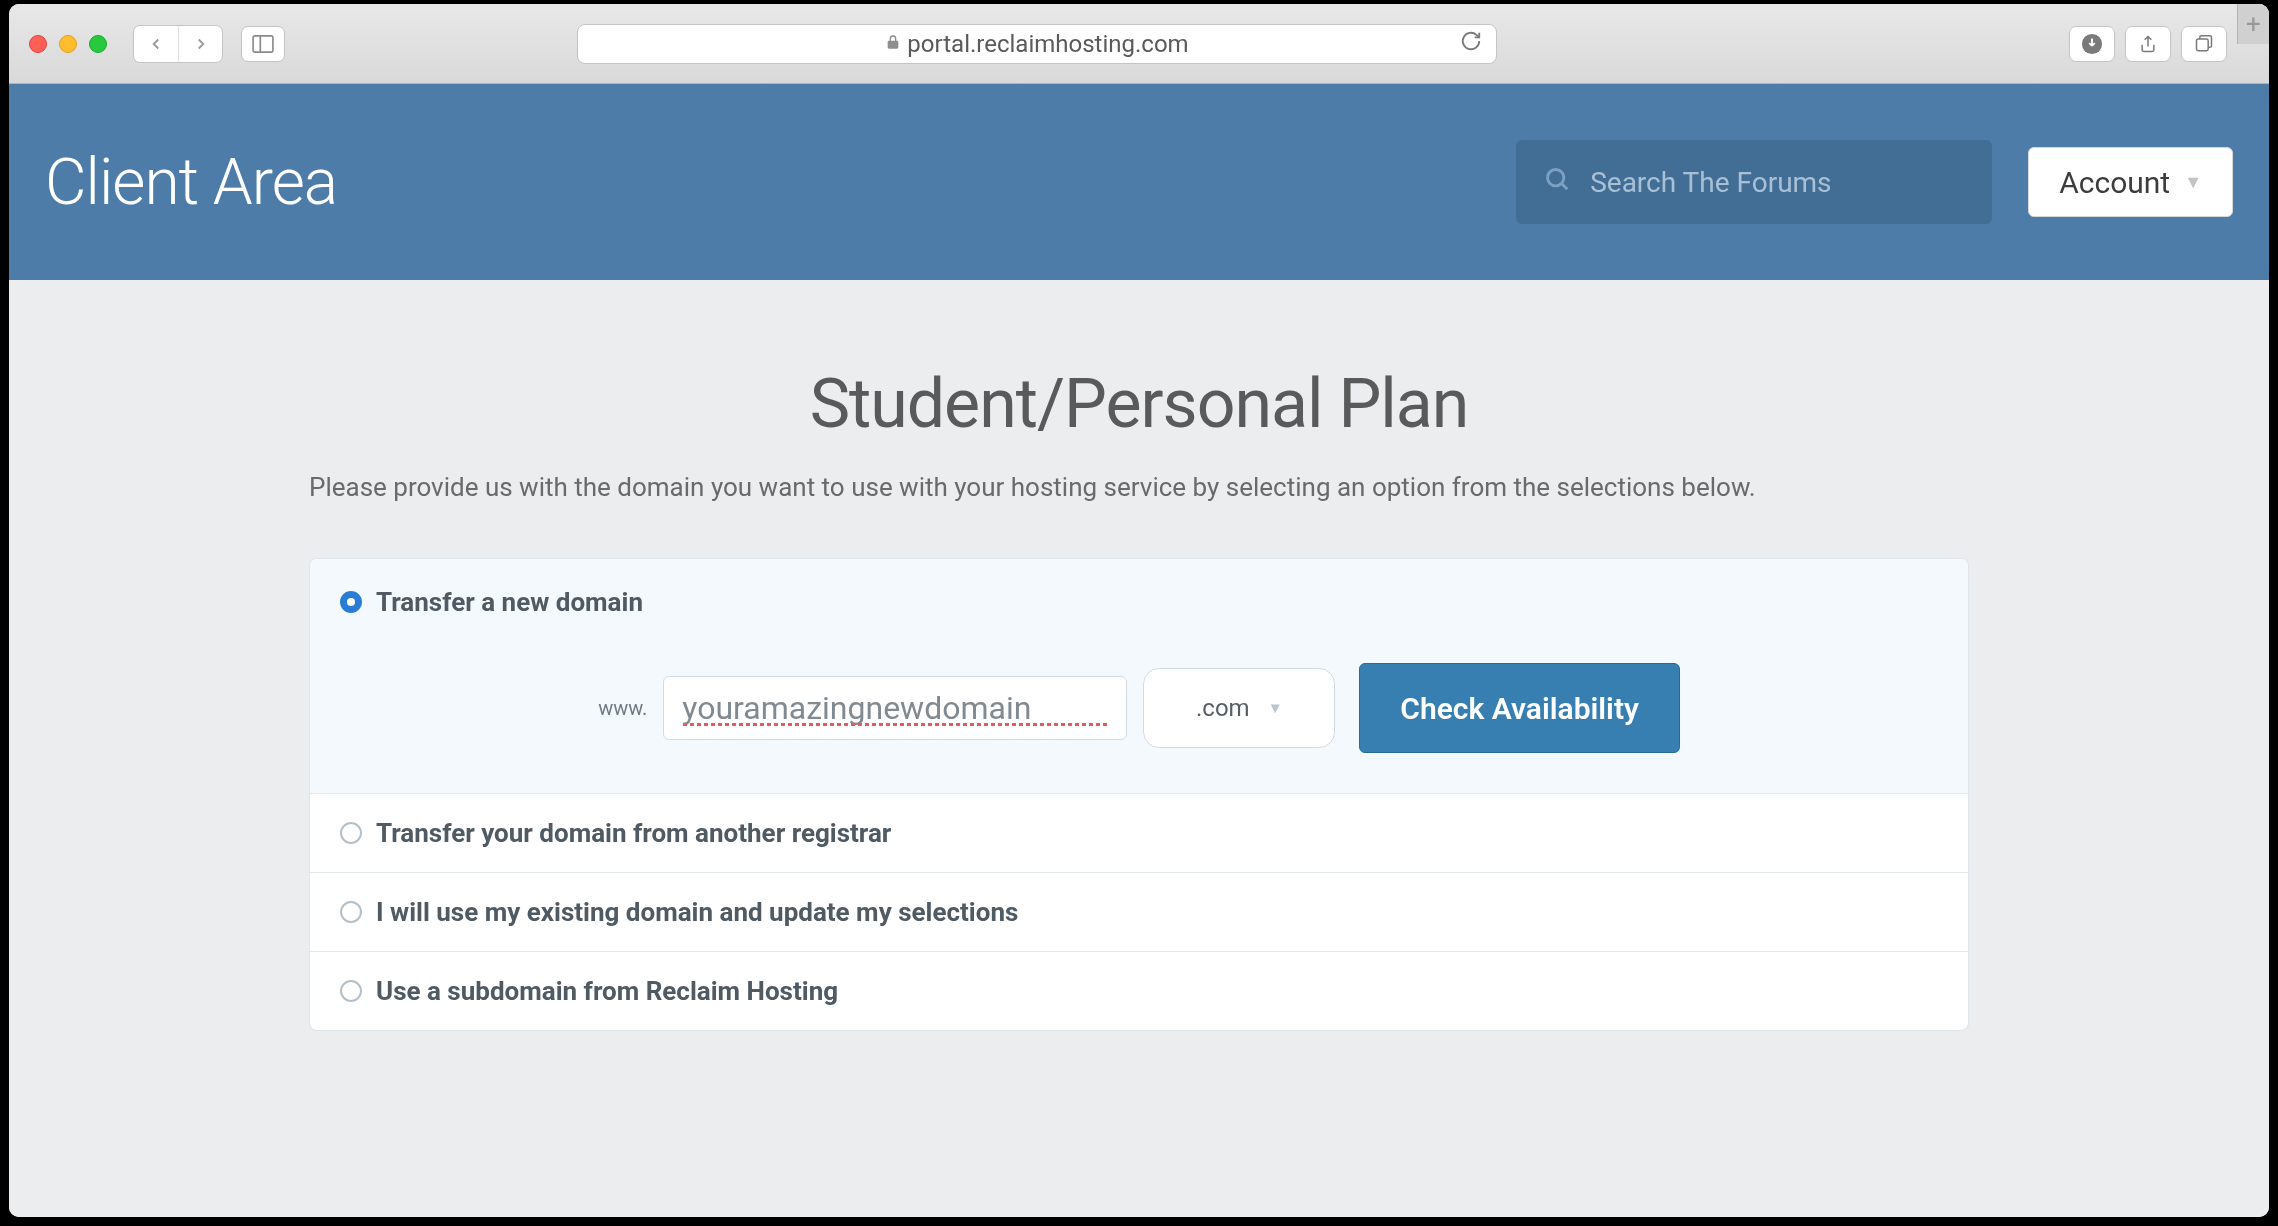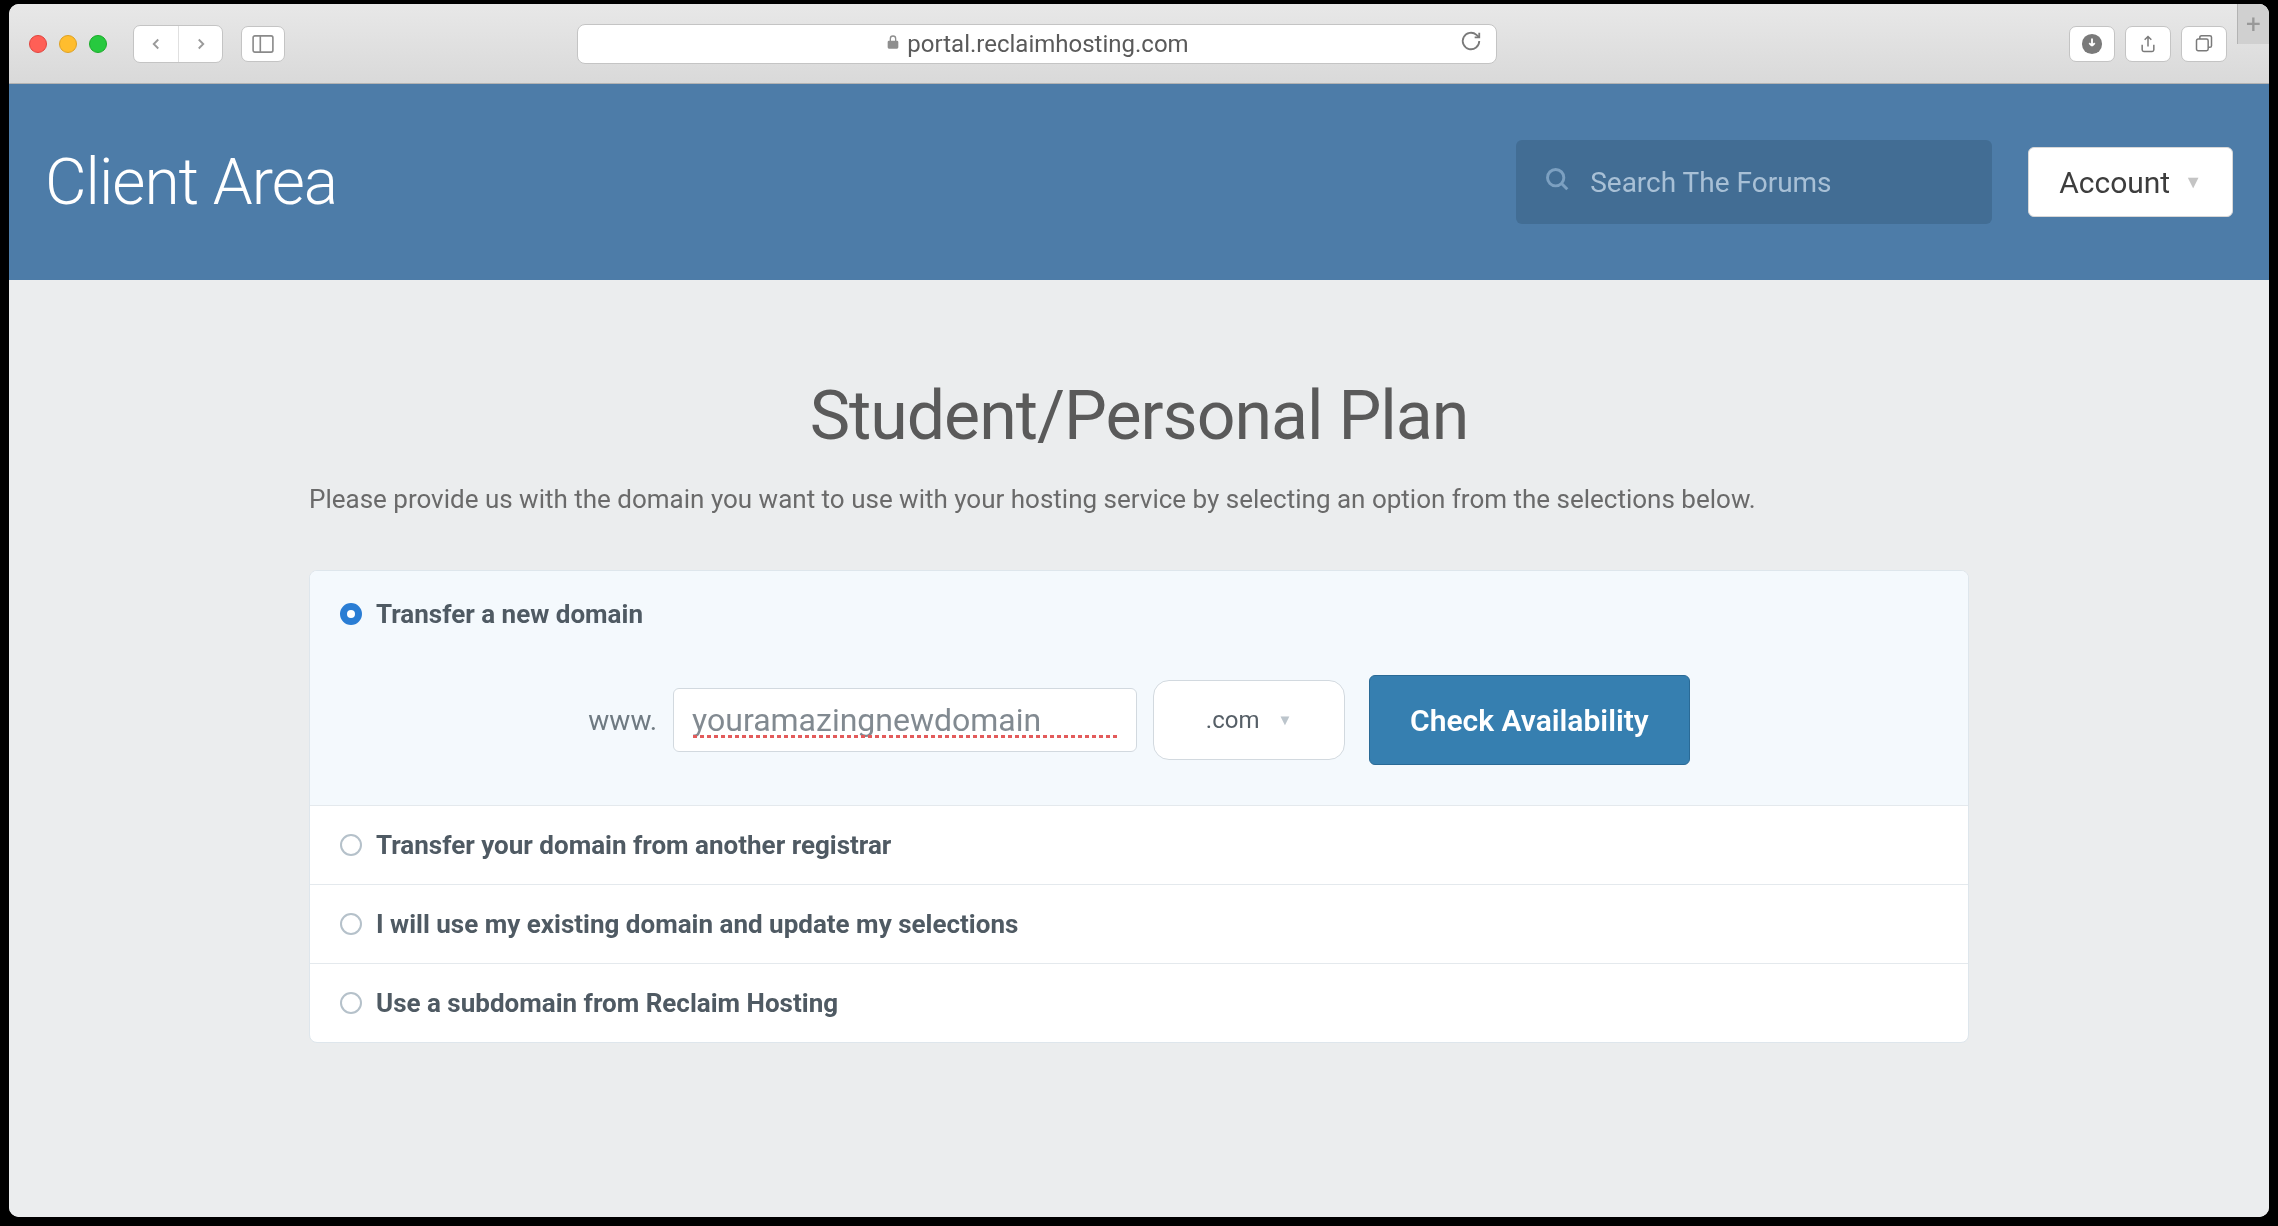--- a/index.html
+++ b/index.html
@@ -205,21 +205,21 @@
       font-size: 30px;
       border: 1px solid #d8d8d8;
     }
     .account-btn .chevron {
       color: #c4c4c4;
       font-size: 18px;
     }
     
     .main-content {
       max-width: 1700px;
-      margin: 16px auto;
+      margin: 4px auto;
       padding: 80px 20px;
     }
     .page-title {
       text-align: center;
       font-size: 68px;
       font-weight: 400;
       color: #5a5a5a;
       margin-bottom: 28px;
       letter-spacing: -1px;
     }
@@ -281,21 +281,21 @@
     }
     .domain-form {
       display: flex;
       align-items: center;
       gap: 8px;
       justify-content: center;
       margin-top: 32px;
     }
     .www-prefix {
       color: #6f7a82;
-      font-size: 28px;
+      font-size: 20px;
       margin-right: 8px;
     }
     .domain-input {
       height: 64px;
       width: 464px;
       border: 1px solid #d2d9df;
       border-radius: 6px;
       padding: 0 18px;
       font-size: 32px;
       color: #828a91;

